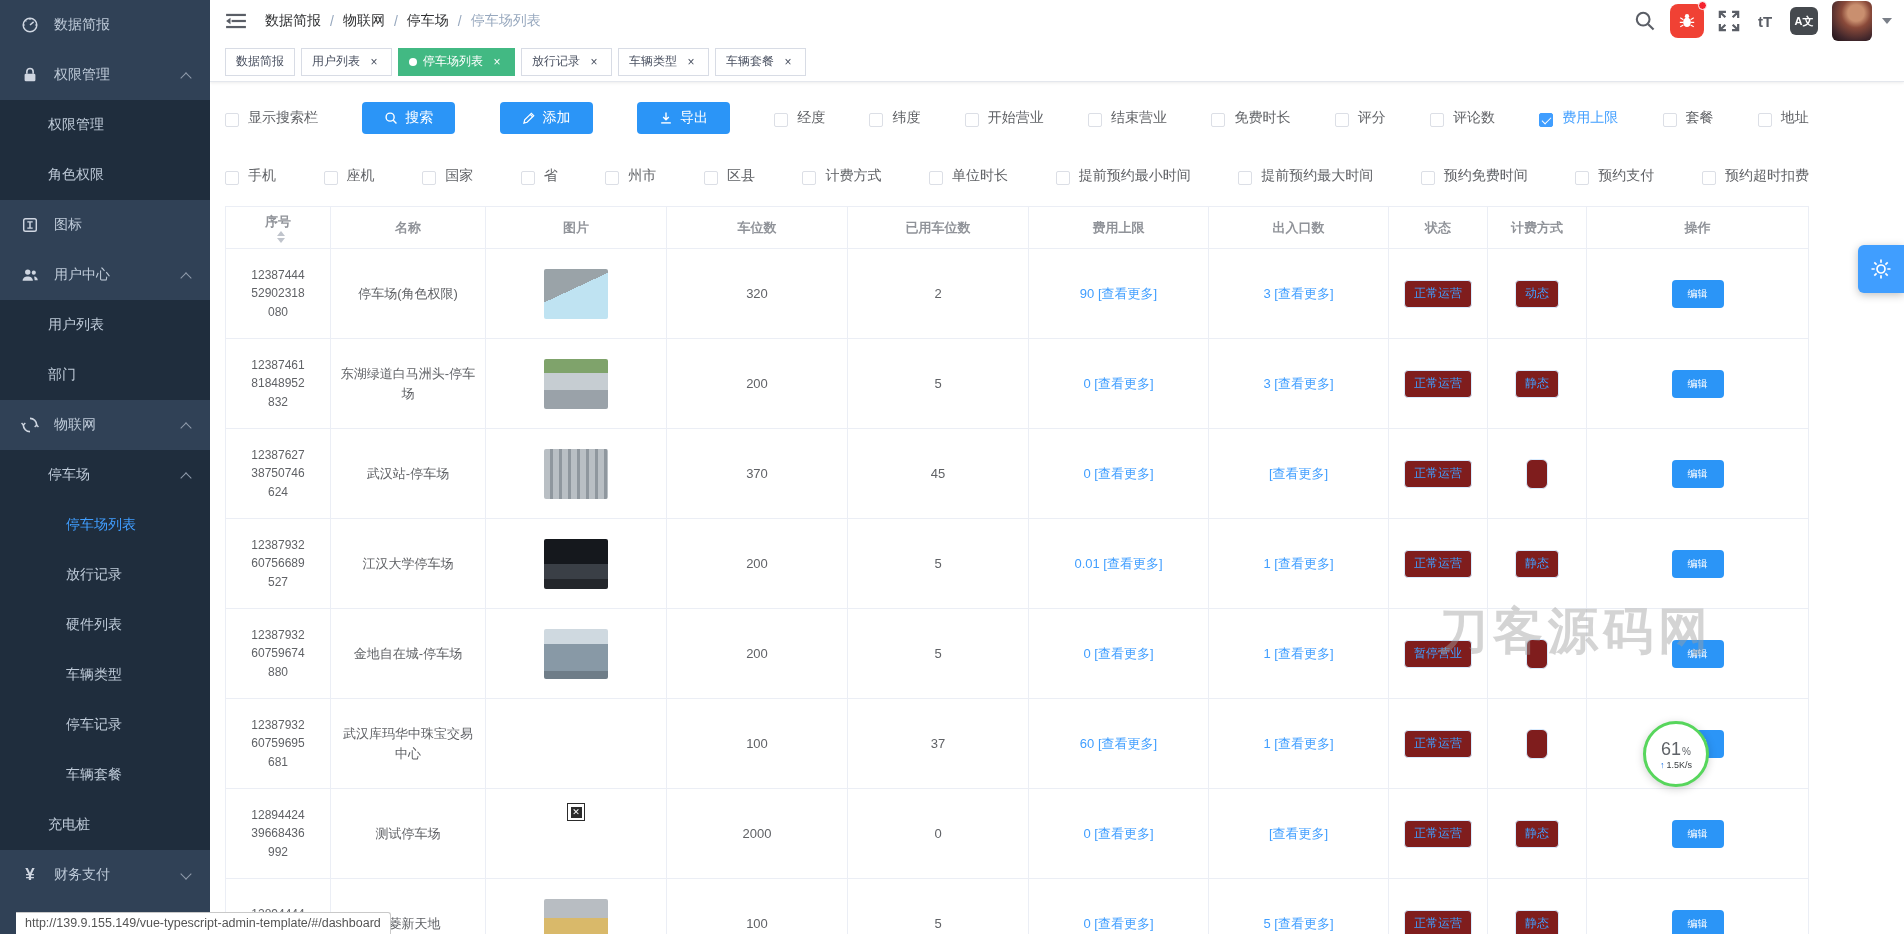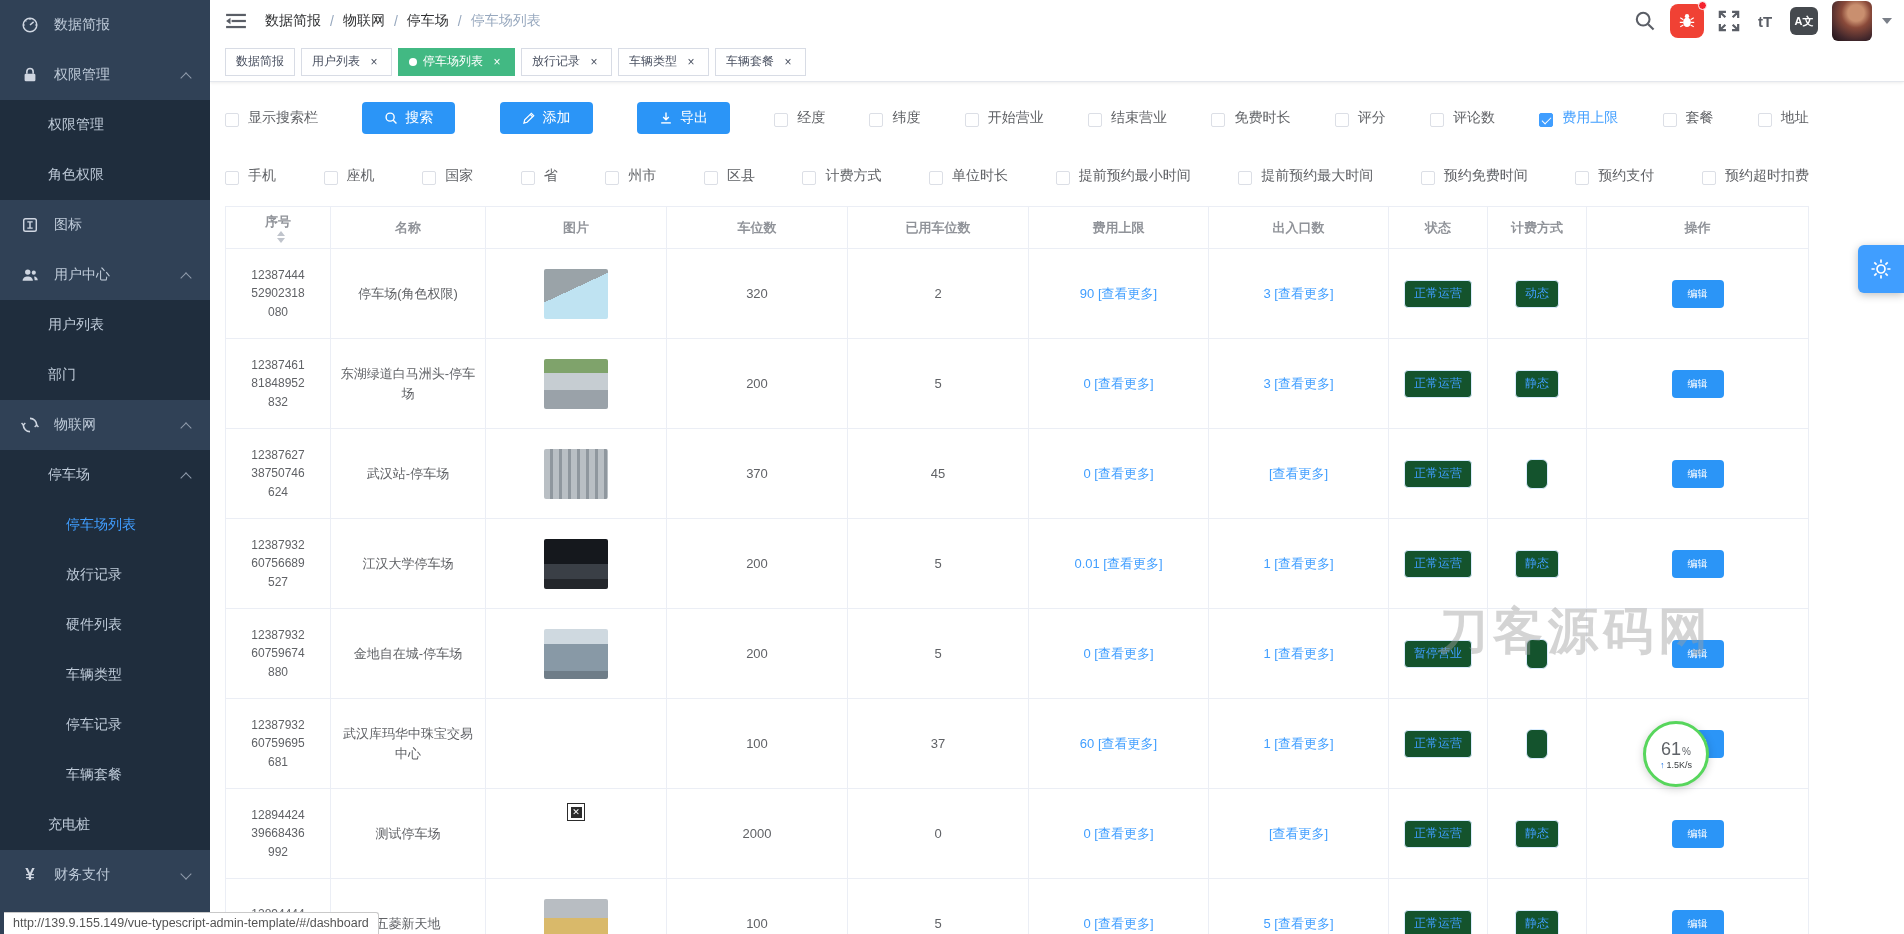--- a/index.html
+++ b/index.html
@@ -100,41 +100,41 @@
   .thumb.night { background:linear-gradient(180deg,#15181d 0 50%,#3a3f46 50% 80%,#23262b 80%); }
   .thumb.building { background:linear-gradient(180deg,#cfd9e0 0 30%,#8899a6 30% 85%,#6f7d88 85%); }
   .thumb.mall { background:linear-gradient(180deg,#b8bdc2 0 38%,#d9b96a 38% 72%,#8c8f94 72%); }
   .broken-ic { width:18px; height:18px; border:1.5px solid #2c2c2c; background:#fff; display:flex;
     align-items:center; justify-content:center; font-size:11px; color:#2c2c2c; align-self:flex-start; margin-top:8px; }
   .broken-ic::before { content:"✕"; background:#2c2c2c; color:#fff; width:11px; height:11px;
     display:flex; align-items:center; justify-content:center; font-size:9px; }
   .td.imgtd { align-items:center; }
   .bluecell { color:#409eff; cursor:pointer; }
   .pill { display:inline-flex; align-items:center; justify-content:center; height:28px; padding:0 9px;
-    background:#14532d; border:1px solid #d9ecff; border-radius:4px; color:#409eff; font-size:12px; cursor:pointer; }
+    background:#7f1d1d; border:1px solid #d9ecff; border-radius:4px; color:#409eff; font-size:12px; cursor:pointer; }
   .pill.empty { width:22px; height:30px; border-radius:6px; padding:0; }
   .edit-btn { height:28px; padding:0 16px; background:#2b95f7; color:#fff; border:none; border-radius:4px;
     font-size:10px; cursor:pointer; font-family:inherit; }
 
   
   .watermark { position:fixed; left:1438px; top:598px; font-size:50px; font-weight:bold;
     color:rgba(160,160,160,.45); letter-spacing:5px; z-index:20; pointer-events:none; white-space:nowrap; }
   .settings-fab { position:fixed; right:0; top:245px; width:46px; height:48px; background:#409eff;
     border:none; border-radius:6px 0 0 6px; display:flex; align-items:center; justify-content:center;
     cursor:pointer; z-index:40; box-shadow:0 2px 8px rgba(0,0,0,.25); }
   .progress-badge { position:fixed; left:1643px; top:721px; width:66px; height:66px; border-radius:50%;
     background:#fff; border:3px solid #57d65c; box-shadow:0 2px 8px rgba(0,0,0,.18); z-index:30;
     display:flex; flex-direction:column; align-items:center; justify-content:center; }
   .pb-line1 { display:flex; align-items:baseline; color:#5f6368; }
   .pb-num { font-size:18px; }
   .pb-unit { font-size:10px; margin-left:1px; }
   .pb-line2 { font-size:9px; color:#3c4043; display:flex; align-items:center;text-align:right; }
   .pb-arrow { color:#1a73e8; margin-right:2px; }
   .pb-arrow::before { content:"↑"; }
-  .url-bar { position:fixed; left:4px; bottom:0; background:#fff; border:1px solid #c9c9c9;
+  .url-bar { position:fixed; left:16px; bottom:0; background:#fff; border:1px solid #c9c9c9;
     border-left:none; border-bottom:none; border-radius:0 3px 0 0; padding:3px 9px 4px;
     font-size:12.5px; color:#545454; z-index:50; white-space:nowrap; }
 </style>
 </head>
 <body>
 
 <aside class="sidebar">
   <nav>
       <div class="side-item l1">
         <span class="sicon">

